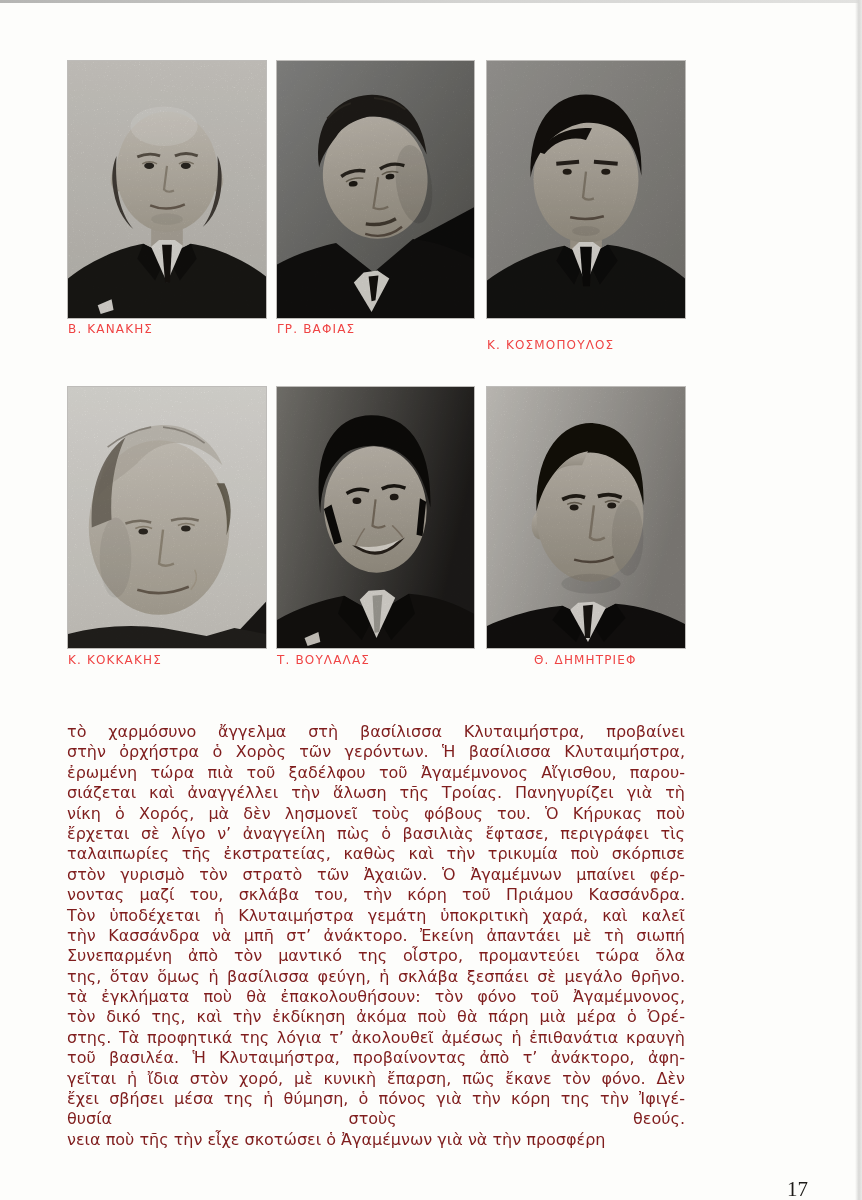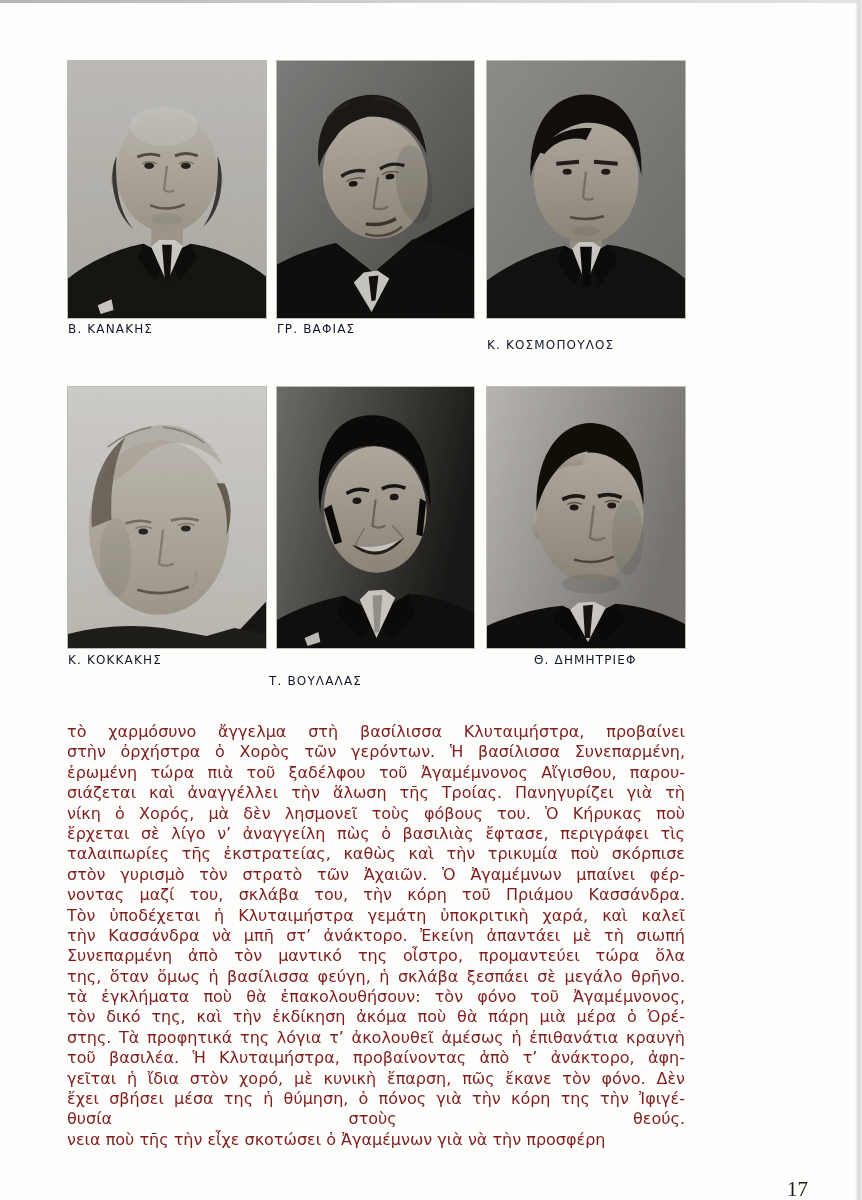--- a/index.html
+++ b/index.html
@@ -23,21 +23,21 @@
     position: absolute;
     outline: 1px solid rgba(58,54,48,.32);
     background: #cfcdc8;
   }
   .photo svg { display: block; width: 100%; height: 100%; }
   .caption {
     position: absolute;
     width: 205px;
     font-size: 12px;
     letter-spacing: 1.15px;
-    color: #0f172a;
+    color: #ef4444;
     white-space: nowrap;
   }
   .textblock {
     position: absolute;
     left: 67px; top: 722px; width: 618px;
     font-size: 16px;
     line-height: 20.4px;
     color: #7f1d1d;
   }
   .tline {
@@ -58,21 +58,21 @@
   #ph1 { left: 68px;  top: 61px;  width: 198px; height: 257px; }
   #ph2 { left: 277px; top: 61px;  width: 197px; height: 257px; }
   #ph3 { left: 487px; top: 61px;  width: 198px; height: 257px; }
   #ph4 { left: 68px;  top: 387px; width: 198px; height: 261px; }
   #ph5 { left: 277px; top: 387px; width: 197px; height: 261px; }
   #ph6 { left: 487px; top: 387px; width: 198px; height: 261px; }
   #cap1 { left: 68px;  top: 322px; }
   #cap2 { left: 277px; top: 322px; }
   #cap3 { left: 487px; top: 322px; margin-top: 16px; }
   #cap4 { left: 68px;  top: 653px; }
-  #cap5 { left: 269px; top: 653px; margin-top: 21px; }
+  #cap5 { left: 277px; top: 653px; }
   #cap6 { left: 513px; top: 653px; margin-left: 21px; }
 </style>
 </head>
 <body>
 
 <div class="page">
 
   <div class="scan-top"></div>
   <div class="scan-right"></div>
 
@@ -275,21 +275,21 @@
       <path d="M97,218 L107,217 L104,250 L99,250 Z" fill="#1a1713"></path>
       <rect width="200" height="260" fill="#000000" filter="url(#grain)" opacity="0.14"></rect>
     </svg>
   </figure>
   <figcaption class="caption" id="cap6">Θ. ΔΗΜΗΤΡΙΕΦ</figcaption>
 
   <div class="textblock">
 
       <div class="tline">τὸ χαρμόσυνο ἄγγελμα στὴ βασίλισσα Κλυταιμήστρα, προβαίνει</div>
 
-      <div class="tline">στὴν ὀρχήστρα ὁ Χορὸς τῶν γερόντων. Ἡ βασίλισσα Συνεπαρμένη,</div>
+      <div class="tline">στὴν ὀρχήστρα ὁ Χορὸς τῶν γερόντων. Ἡ βασίλισσα Κλυταιμήστρα,</div>
 
       <div class="tline">ἐρωμένη τώρα πιὰ τοῦ ξαδέλφου τοῦ Ἀγαμέμνονος Αἴγισθου, παρου-</div>
 
       <div class="tline">σιάζεται καὶ ἀναγγέλλει τὴν ἅλωση τῆς Τροίας. Πανηγυρίζει γιὰ τὴ</div>
 
       <div class="tline">νίκη ὁ Χορός, μὰ δὲν λησμονεῖ τοὺς φόβους του. Ὁ Κήρυκας ποὺ</div>
 
       <div class="tline">ἔρχεται σὲ λίγο ν’ ἀναγγείλη πὼς ὁ βασιλιὰς ἔφτασε, περιγράφει τὶς</div>
 
       <div class="tline">ταλαιπωρίες τῆς ἐκστρατείας, καθὼς καὶ τὴν τρικυμία ποὺ σκόρπισε</div>

